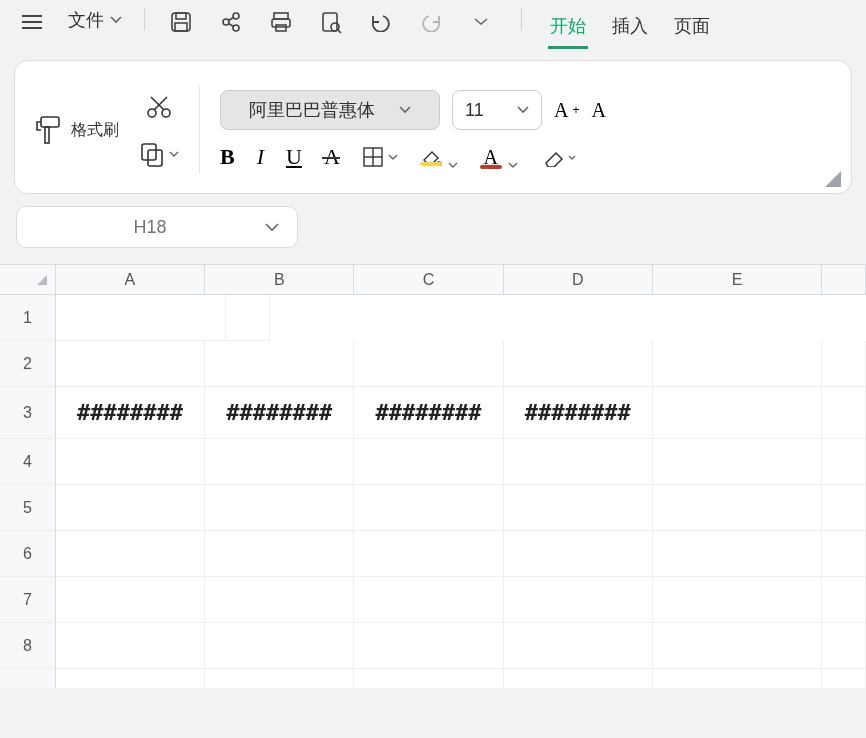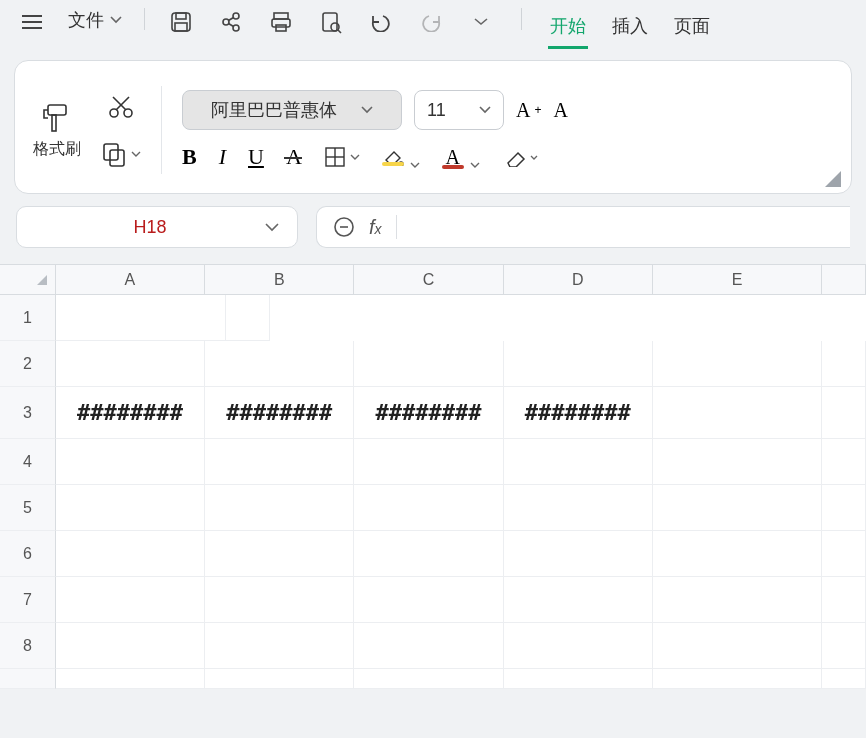--- a/index.html
+++ b/index.html
@@ -9,37 +9,37 @@
   .menubar { height: 52px; padding: 8px 8px 0 18px; display: flex; align-items: flex-start; gap: 22px; font-size: 18px; color: #333; }
   .menubar .file { display: flex; align-items: center; gap: 6px; }
   .menubar .sep { width: 1px; height: 22px; background: #d0d4d8; }
   .menubar .sep2 { width: 1px; height: 22px; background: #cfd3d7; margin: 0 4px; }
   .menubar .mbtn { display: flex; align-items: center; justify-content: center; width: 28px; height: 28px; cursor: pointer; }
   .menubar .tab { padding: 6px 2px 8px 2px; cursor: pointer; font-family: Liberation Mono, monospace; }
   .menubar .tab.active { color: #12a66c; border-bottom: 3px solid #12a66c; }
 
   
   .ribbon { margin: 8px 14px; background: #fff; border: 1px solid #d9dde1; border-radius: 14px; padding: 14px 18px 8px 18px; display: flex; align-items: center; gap: 20px; position: relative; height: 134px; }
-  .rcol { display:flex; flex-direction:column; align-items:center; gap:4px; font-size:16px; color:#333;}
+  .rcol { display:flex; flex-direction:row; align-items:center; gap:4px; font-size:16px; color:#333;}
   .ricon { display:flex; align-items:center; justify-content:center; }
   .rlabel { display:flex; align-items:center; gap:4px;}
   .rsep { width:1px; height:88px; background:#e3e6ea; }
   .font-group { display:flex; flex-direction:column; gap:14px; }
   .font-row1 { display:flex; gap:12px; align-items:center; }
   .font-row2 { display:flex; gap:22px; align-items:center; }
   .fontbox { width:220px; height:40px; border:1px solid #c9cdd2; border-radius:8px; display:flex; align-items:center; justify-content:space-between; padding:0 28px; font-size:18px; color:#333; background:#e5e5e5;}
   .sizebox { width:90px; height:40px; border:1px solid #c9cdd2; border-radius:8px; display:flex; align-items:center; justify-content:space-between; padding:0 12px; font-size:18px; color:#333; background:#fff;}
   .ribbtn { display:flex; align-items:center; gap:4px; cursor:pointer; }
   .corner-tri { position:absolute; right:10px; bottom:6px; width:0;height:0;border-left:8px solid transparent;border-top:8px solid transparent;border-right:8px solid #9ea4ab;border-bottom:8px solid #9ea4ab;}
   .underline-accent { width:22px; height:4px; background:#f7d54a; border-radius:2px; margin-top:-4px;}
   .underline-accent.red { background:#c0392b; }
   
   
   .fbar { display:flex; align-items:center; gap:18px; padding: 4px 16px 10px 16px;}
-  .namebox { width:282px; height:42px; background:#fff; border:1px solid #d9dde1; border-radius:10px; display:flex; align-items:center; justify-content:space-between; padding:0 18px; font-size:18px; color:#b91c1c;}
+  .namebox { width:282px; height:42px; background:#fff; border:1px solid #d9dde1; border-radius:10px; display:flex; align-items:center; justify-content:space-between; padding:0 18px; font-size:18px; color:#737373;}
   .formulaBox { flex:1; height:42px; background:#fff; border:1px solid #d9dde1; border-left:1px solid #d9dde1; border-right:none; border-top-left-radius:10px; border-bottom-left-radius:10px; display:flex; align-items:center; gap:14px; padding:0 16px; font-size:18px; font-style:italic; color:#555;}
 
   
   .gridwrap { margin-top:6px; background:#fff; border-top:1px solid #d8dce0;}
   .colhdr { display:flex; height:30px;}
   .corner { width:56px; border-right:1px solid #d8dce0; border-bottom:1px solid #d8dce0; display:flex; align-items:center; justify-content:flex-end; padding-right:8px; color:#9aa0a6; background:#f7f8fa;}
   .ch { border-right:1px solid #d8dce0; border-bottom:1px solid #d8dce0; display:flex; align-items:center; justify-content:center; font-size:16px; color:#555; background:#f7f8fa;}
   .rowhdr { width:56px; border-right:1px solid #d8dce0; border-bottom:1px solid #eceef1; display:flex; align-items:center; justify-content:center; font-size:16px; color:#555; background:#f7f8fa;}
   .row { display:flex; height:46px;}
   .cell { border-right:1px solid #eceef1; border-bottom:1px solid #eceef1; display:flex; align-items:center; justify-content:center; font-size:20px; color:#222; overflow:hidden; white-space:nowrap;}
@@ -220,29 +220,20 @@
   <div class="corner-tri"></div>
 </div>
 
 <div class="fbar">
   <div class="namebox">
     <span style="margin:0 auto">H18</span>
     <svg width="14" height="9">
         <polyline points="1,1 7,7 13,1" fill="none" stroke="#666" stroke-width="1.6"></polyline>
       </svg>
   </div>
-  <div class="formulaBox">
-    <svg width="22" height="22" fill="none" stroke="#555" stroke-width="1.6">
-        <circle cx="11" cy="11" r="9"></circle>
-        <line x1="7" y1="11" x2="15" y2="11"></line>
-      </svg>
-    <span style="font-style:italic;font-size:20px">f<span style="font-size:14px">x</span></span>
-    <span style="width:1px;height:24px;background:#dcdfe3"></span>
-    <input type="text" style="border: none; outline: none; flex: 1 1 0%; font-size: 18px; background: transparent;">
-  </div>
 </div>
 
 <div class="gridwrap">
   <div class="colhdr">
     <div class="corner">
       <svg width="10" height="10">
           <polygon points="10,0 10,10 0,10" fill="#b8bdc3"></polygon>
         </svg>
     </div>
     <div class="ch wA">A</div>

